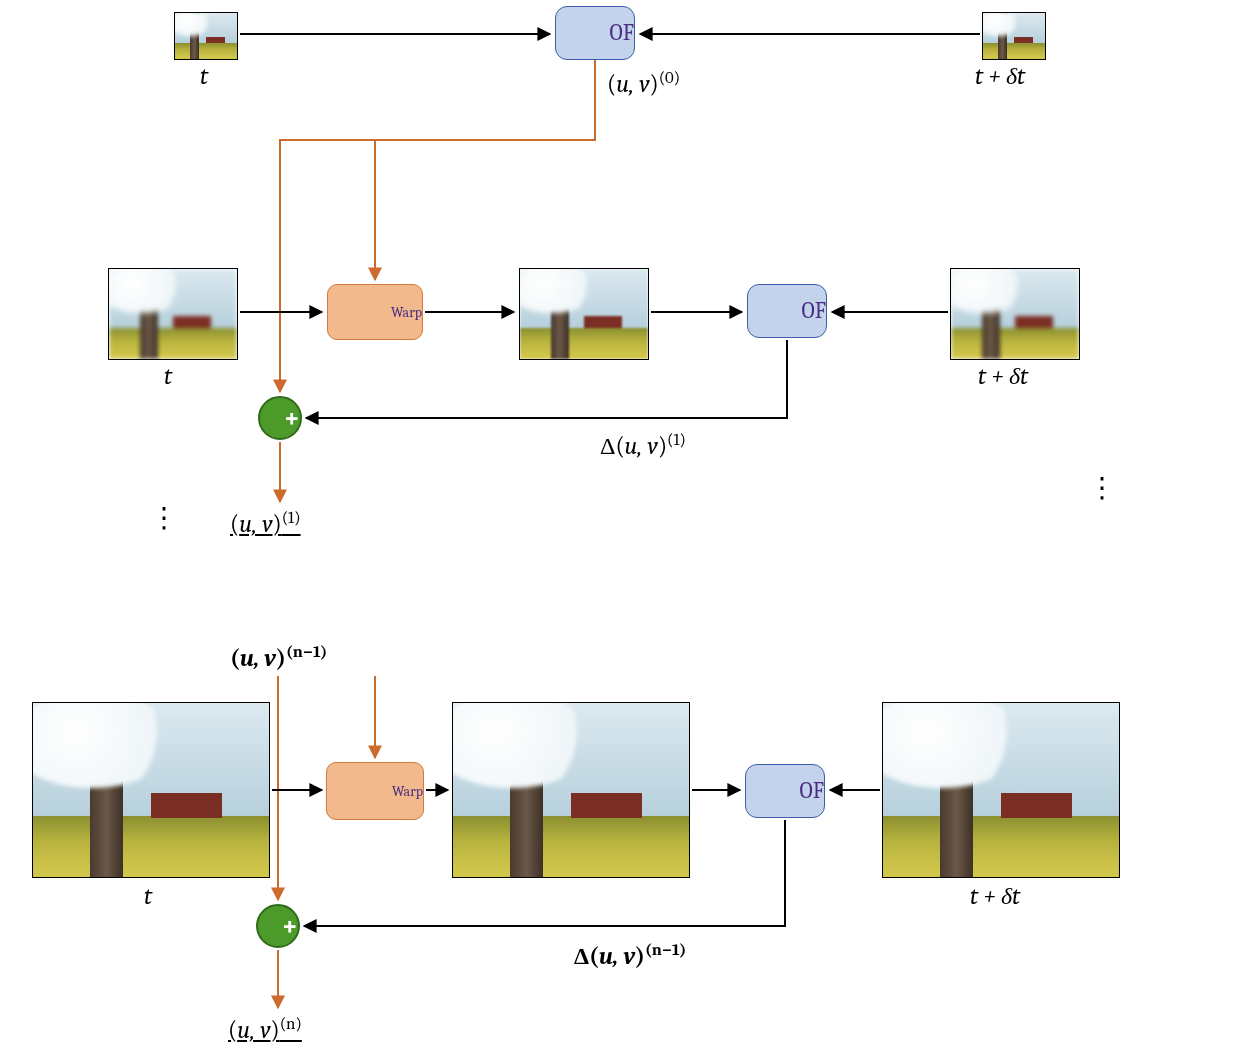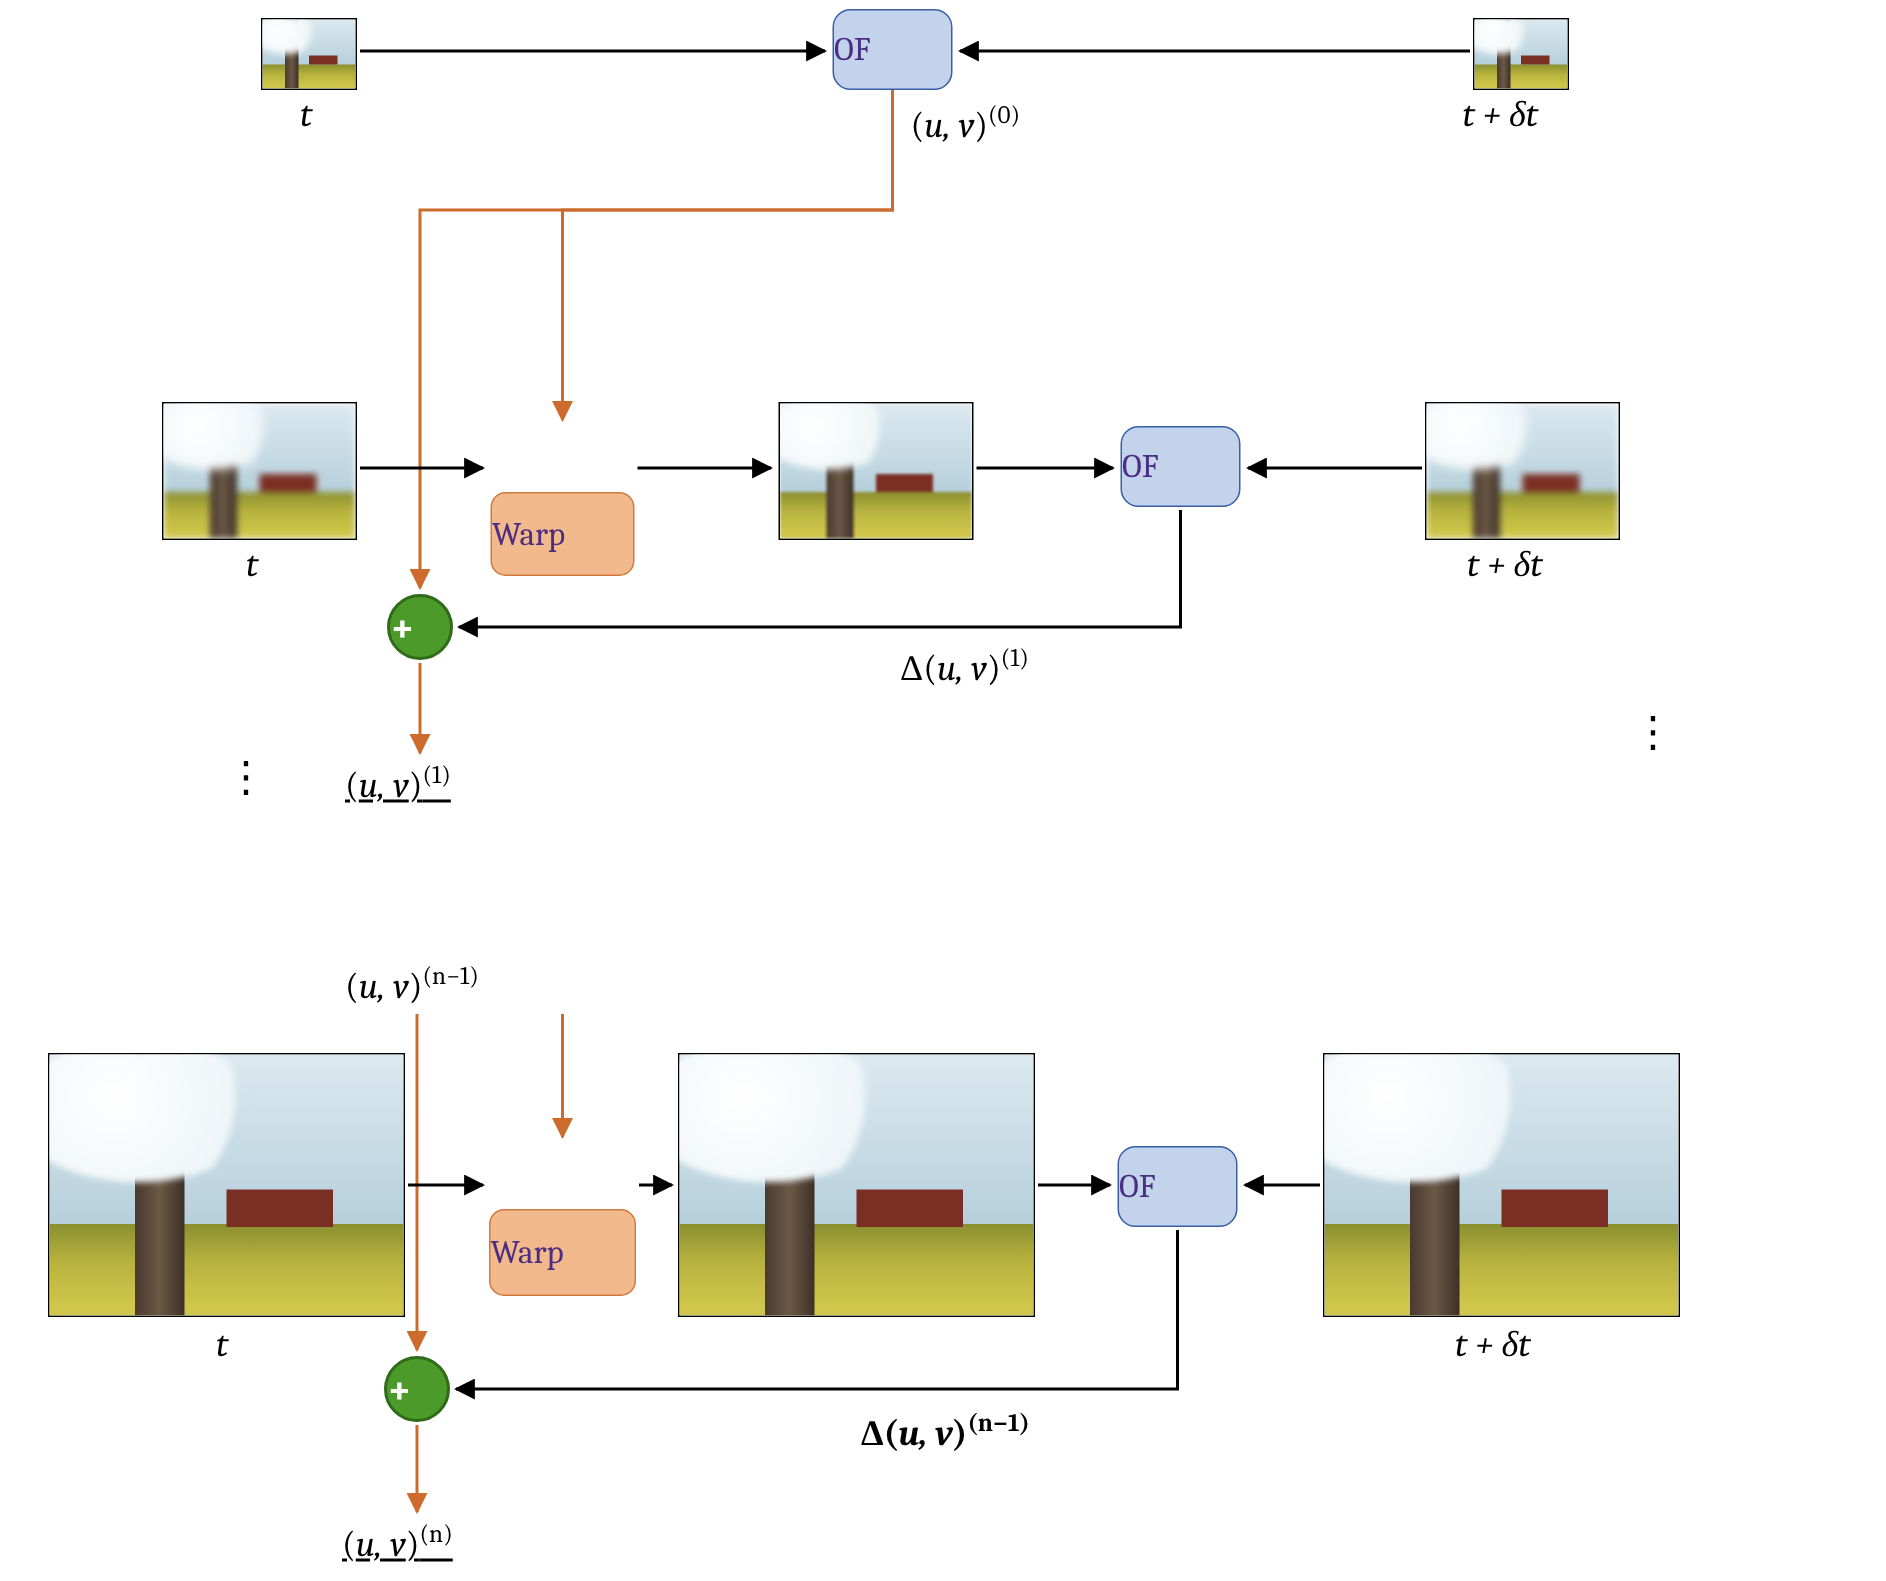--- a/index.html
+++ b/index.html
@@ -1,33 +1,33 @@
 <!DOCTYPE html>
 <html><head>
 <meta charset="utf-8">
 <style>
   html,body{margin:0;padding:0;background:#fff;}
   body{width:1257px;height:1054px;position:relative;font-family:Cambria,Georgia,'Times New Roman',serif;color:#000;}
   .stage{position:absolute;inset:0;}
 
   
-  .bx{position:absolute;display:flex;align-items:center;justify-content:flex-start;box-sizing:border-box;}
+  .bx{position:absolute;display:flex;align-items:center;justify-content:flex-end;box-sizing:border-box;}
   .photo{border:1px solid #000;overflow:hidden;}
   .photo-inner{width:100%;height:100%;position:relative;}
   .sky{position:absolute;inset:0;background:linear-gradient(#dce9f0 0%,#bcd4df 55%,#9fbecc 100%);} 
   .grass{position:absolute;left:0;right:0;bottom:0;height:35%;background:linear-gradient(#8a8f2f,#b7b23e 40%,#d0c64b 90%);} 
   .roof{position:absolute;left:50%;width:30%;height:14%;background:#7b2e24;bottom:34%;} 
   .trunk{position:absolute;width:14%;height:100%;left:24%;bottom:0;background:linear-gradient(90deg,#4a3a2e,#6b5847 50%,#3d3026);} 
   .cloud{position:absolute;left:-10%;top:-6%;width:70%;height:55%;border-radius:50%;background:radial-gradient(circle at 40% 40%,#fff,#eef5f8 70%,transparent 72%);filter:blur(2px);} 
 
   .blur-sm .photo-inner{filter:blur(2px);} 
   .blur-md .photo-inner{filter:blur(1px);} 
 
   .of{background:#c4d3ec;border:1.5px solid #3a5fa8;border-radius:12px;font-size:22px;color:#4b2e83;font-weight:500;}
-  .warp{background:#f2b98d;border:1.5px solid #d07a3e;border-radius:10px;font-size:22px;color:#4b2e83;font-weight:500;margin-top:44px;}
+  .warp{background:#f2b98d;border:1.5px solid #d07a3e;border-radius:10px;font-size:14px;color:#4b2e83;font-weight:500;}
   .plus{background:#4c9a2a;border:2px solid #2f6b18;border-radius:50%;color:#fff;font-size:28px;font-weight:700;line-height:1;}
 
   .lbl{position:absolute;font-size:24px;font-style:italic;font-family:Cambria,Georgia,serif;}
   .lbl sup{font-size:0.7em;font-style:normal;}
   .lbl .nrm{font-style:normal;}
 
   .vdots{position:absolute;font-size:28px;letter-spacing:0;line-height:0.6;}
 
   svg{position:absolute;inset:0;pointer-events:none;}
 </style>
@@ -107,21 +107,21 @@
   <div class="bx plus" style="left:258px;top:396px;width:44px;height:44px;">
       <span>+</span>
     </div>
 
   <div class="lbl" style="left:600px;top:430px;"><span class="nrm">Δ(</span>u, v<span class="nrm">)</span><sup>(1)</sup></div>
   <div class="lbl" style="left:230px;top:508px;text-decoration:underline;"><span class="nrm">(</span>u, v<span class="nrm">)</span><sup>(1)</sup></div>
 
   <div class="vdots" style="left:150px;top:510px;">⋮</div>
   <div class="vdots" style="left:1088px;top:480px;">⋮</div>
 
-  <div class="lbl" style="left:230px;top:642px;"><span class="nrm">(</span>u, v<span class="nrm">)</span><sup>(n−1)</sup></div>
+  <div class="lbl" style="left:230px;top:642px;font-weight:bold;"><span class="nrm">(</span>u, v<span class="nrm">)</span><sup>(n−1)</sup></div>
 
   <div class="bx photo" style="left:32px;top:702px;width:238px;height:176px;">
       <div class="photo-inner">
         <div class="sky"></div>
         <div class="grass"></div>
         <div class="roof"></div>
         <div class="trunk"></div>
         <div class="cloud"></div>
       </div>
     </div>

